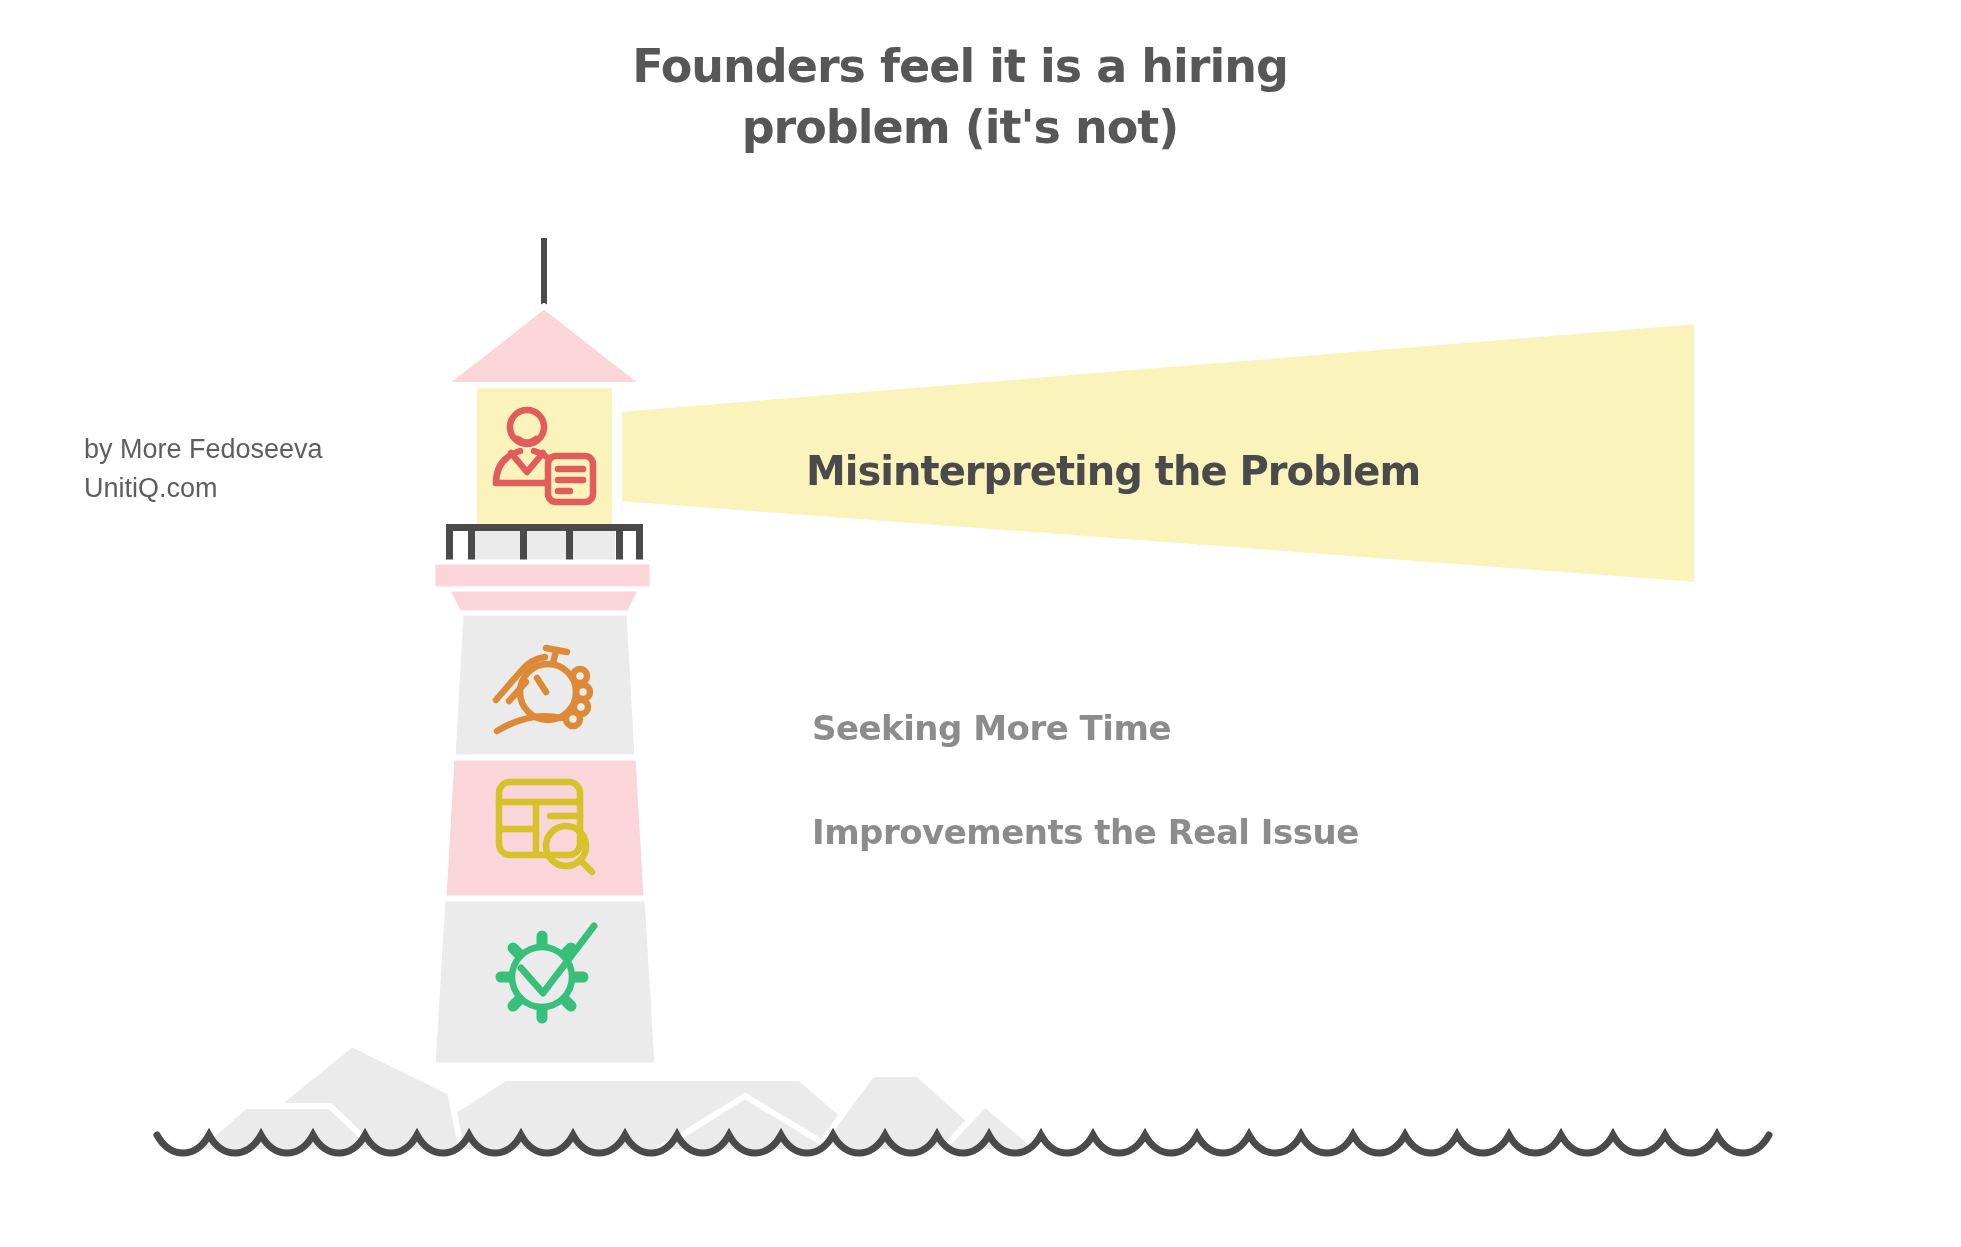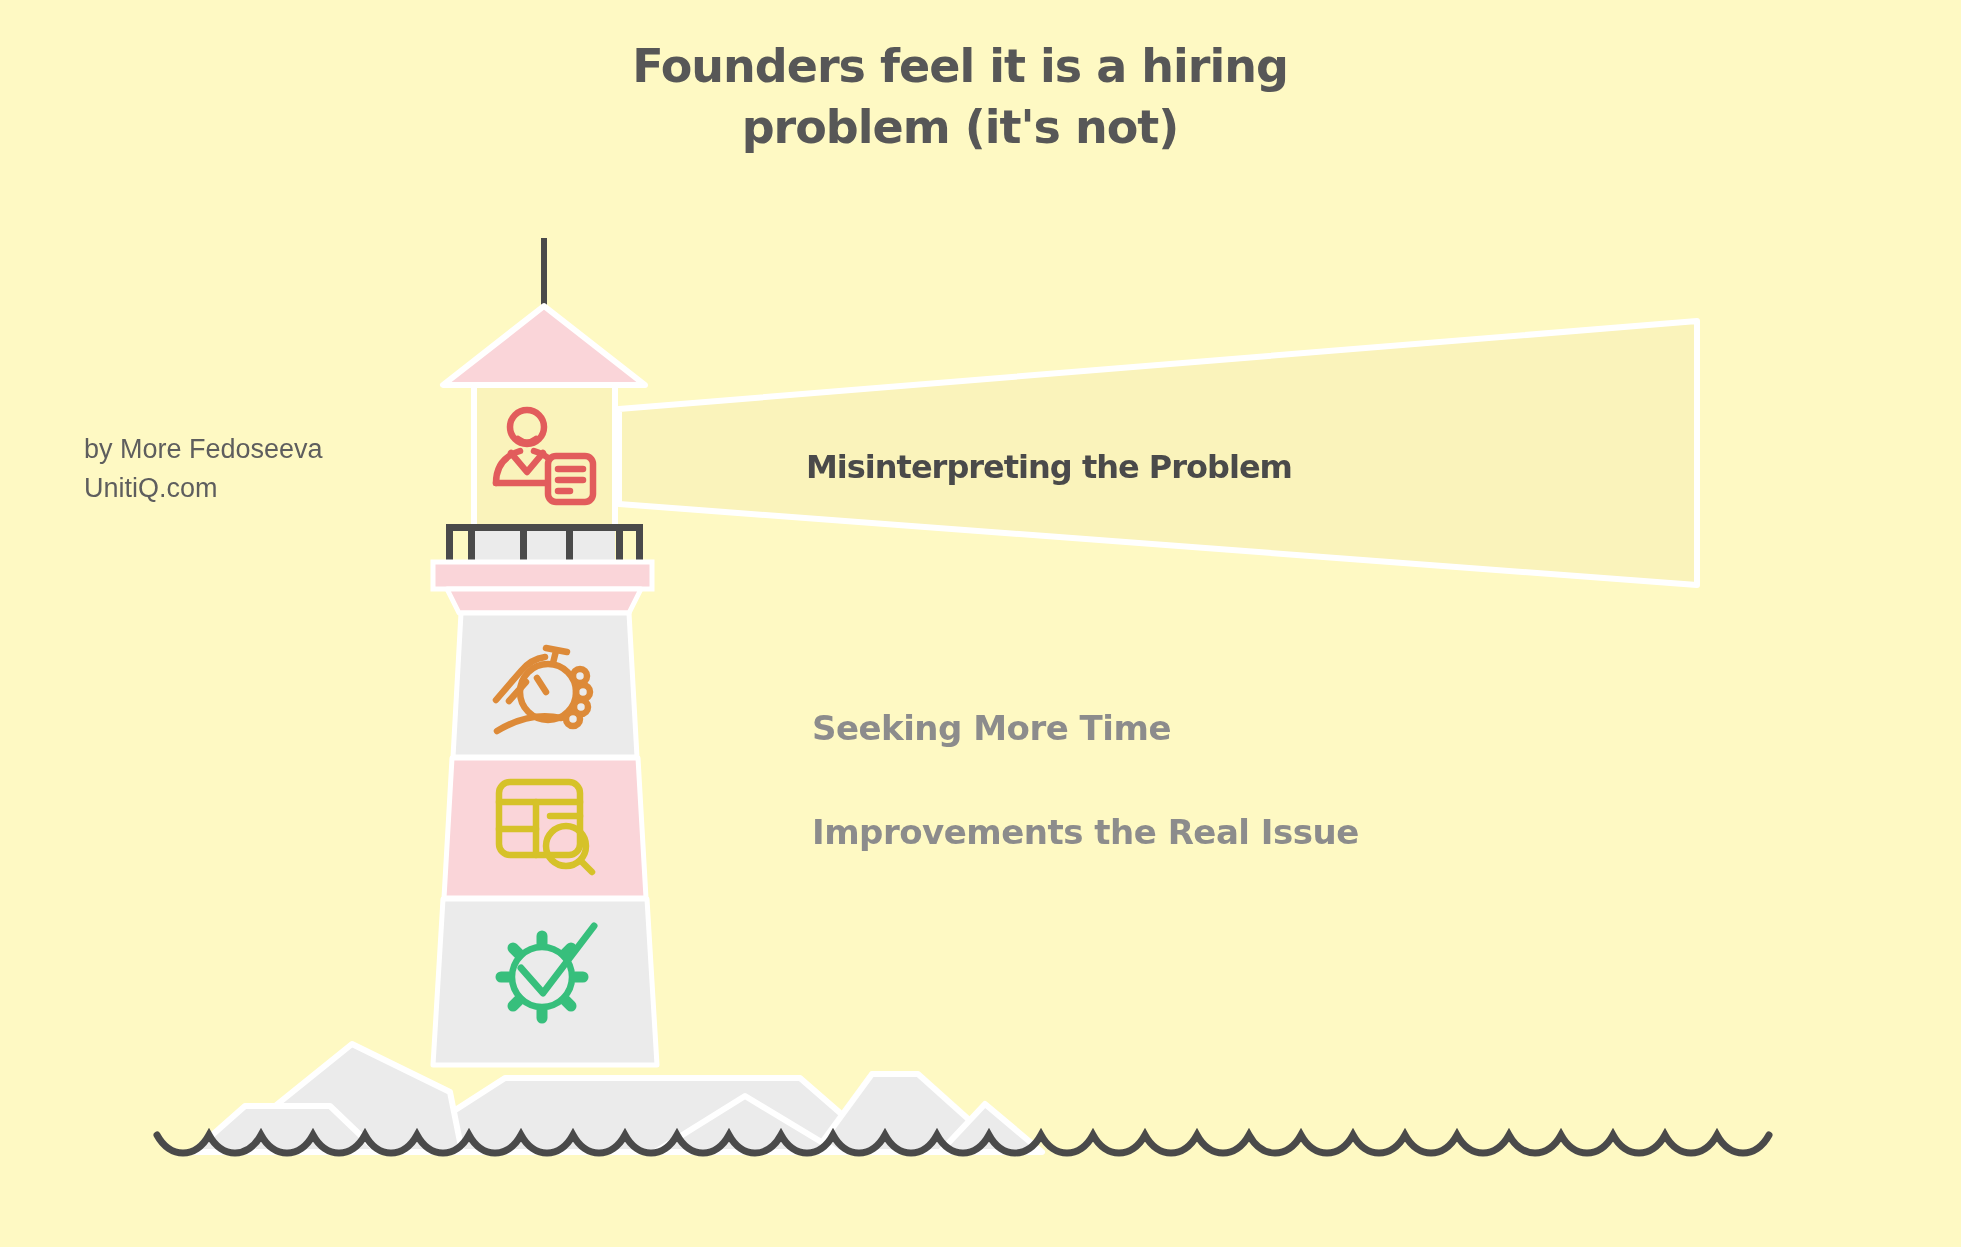--- a/index.html
+++ b/index.html
@@ -1,24 +1,24 @@
 <!DOCTYPE html>
 <html><head>
 <meta charset="utf-8">
 <style>
   html,body{margin:0;padding:0;background:#000;}
-  #canvas{position:relative;width:1961px;height:1247px;background:#fef9c3;overflow:hidden;
+  #canvas{position:relative;width:1961px;height:1247px;background:#ffffff;overflow:hidden;
           font-family:"DejaVu Sans","Liberation Sans",sans-serif;}
   #scene{position:absolute;left:0;top:0;}
   .txt{position:absolute;white-space:pre-line;}
   #title{left:460px;top:36px;width:1000px;text-align:center;font-size:46px;font-weight:bold;
          color:#575757;line-height:1.32;letter-spacing:-1px;}
   #attribution{left:84px;top:430px;font-size:27px;color:#5E5E5E;line-height:1.45;
                font-family:"Liberation Sans","DejaVu Sans",sans-serif;}
-  #beam-label{left:806px;top:448px;font-size:32px;font-weight:bold;color:#4A4A4A;letter-spacing:-1px;}
+  #beam-label{left:806px;top:448px;font-size:40px;font-weight:bold;color:#4A4A4A;letter-spacing:-1px;}
   .stage-label{font-size:34px;font-weight:bold;color:#8C8C8C;letter-spacing:-0.5px;line-height:1.45;}
   #stage-1{left:812px;top:668px;margin-top:36px;}
   #stage-2{left:812px;top:808px;}
   #stage-3{left:812px;top:934px;}
 </style>
 </head>
 <body>
 
 <div id="canvas">
 

